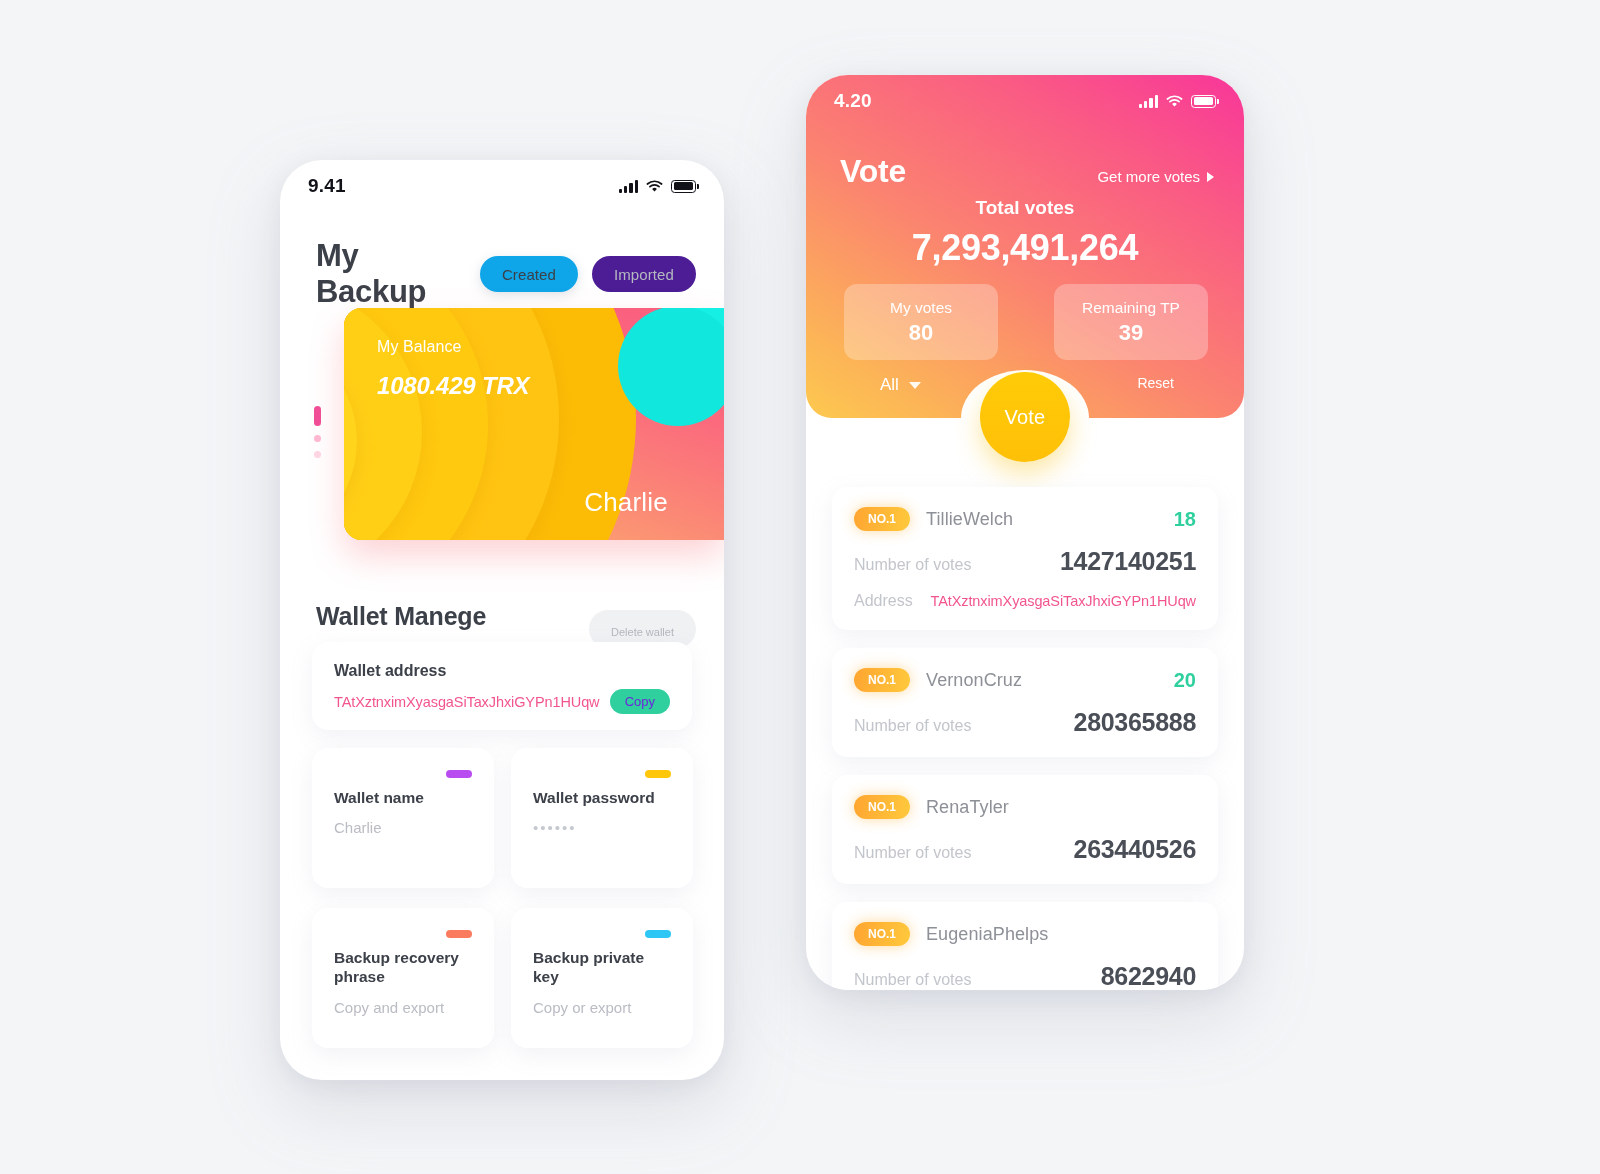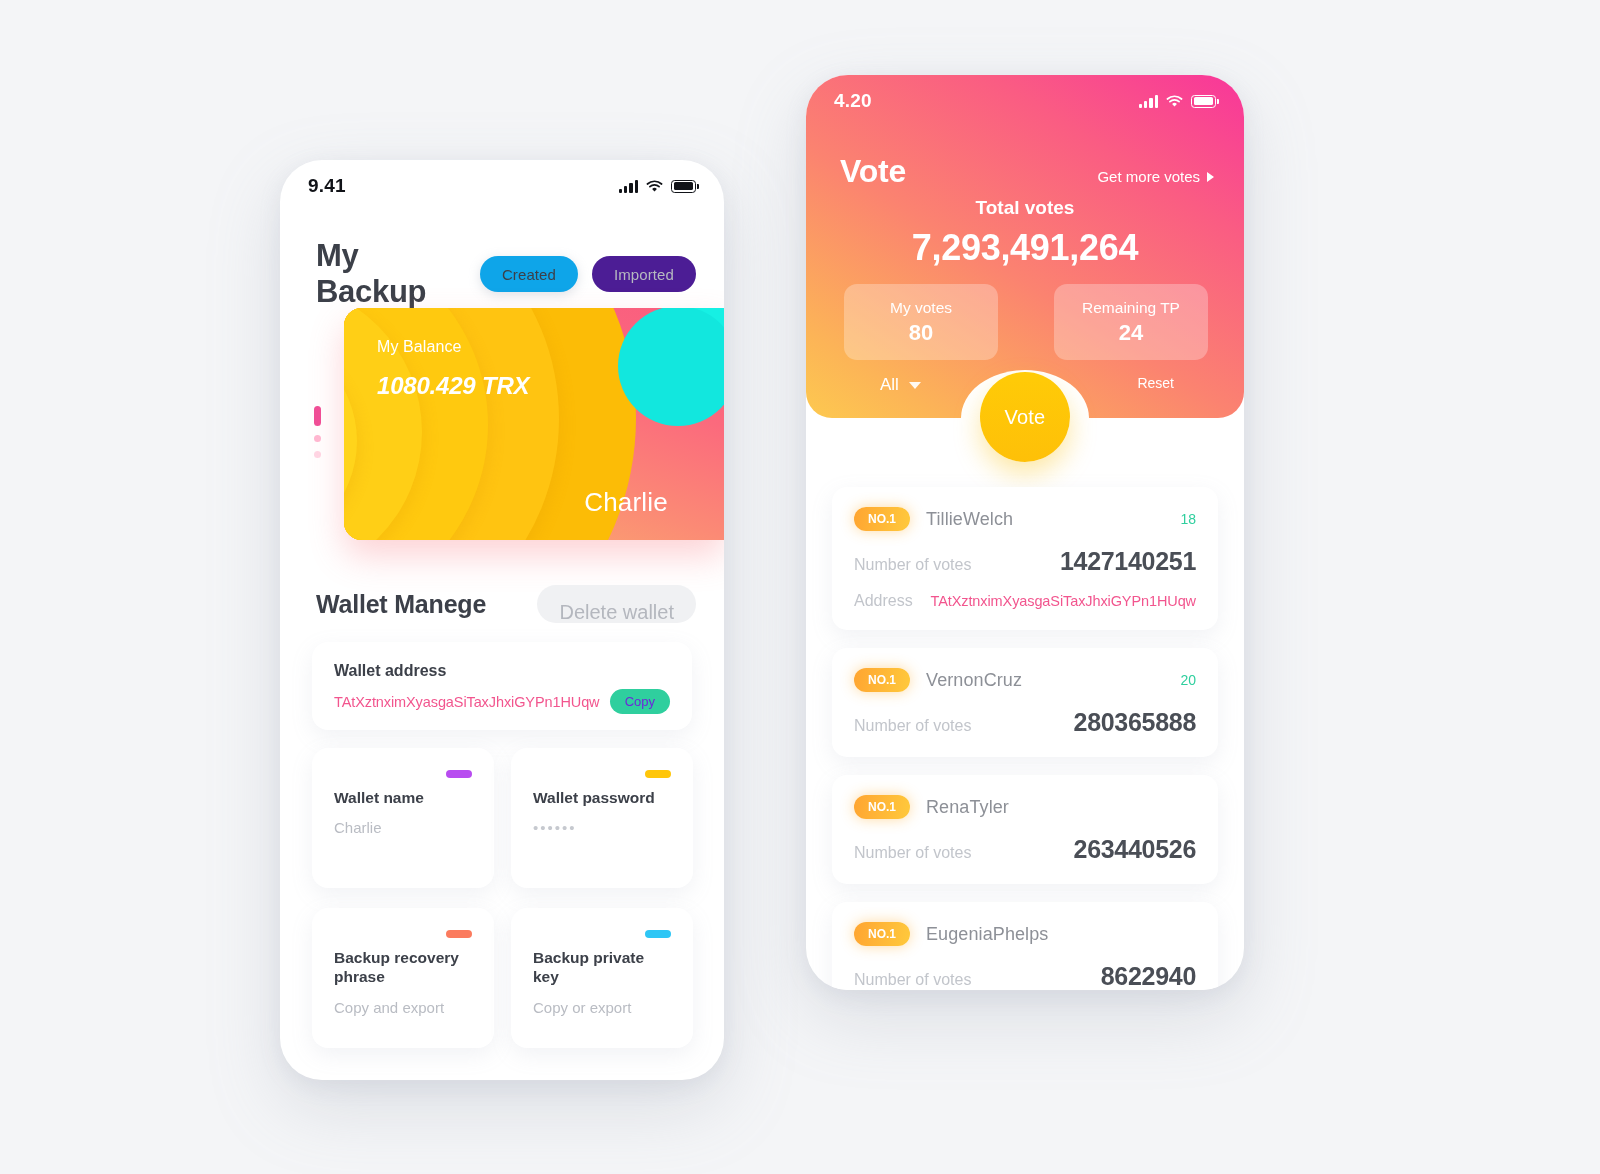--- a/index.html
+++ b/index.html
@@ -90,22 +90,22 @@
 
   .pager { position:absolute; left: 34px; top: 246px; display:flex; flex-direction:column; align-items:center; gap:9px; }
   .pager span { display:block; width:7px; height:7px; border-radius:4px; background:#ffb8d2; }
   .pager span.active { height: 20px; background:#f04e97; }
   .pager span.faint { background:#ffd7e5; }
 
   .manage-head { position:absolute; top: 425px; left: 36px; right: 28px; display:flex; align-items:center; justify-content:space-between; }
   .manage-title { font-size: 25px; font-weight: 700; color:#3c4049; letter-spacing:-.2px; }
   .del-btn {
     border:none; font-family:inherit; cursor:pointer;
-    background:#f0f1f3; color:#b4b7be; font-size:20px;
-    height:38px; padding:16px 22px; border-radius:19px;
+    background:#f0f1f3; color:#b4b7be; font-size:11px;
+    height:38px; padding:16px 22px; border-radius:19px;margin-top:25px;
   }
 
   .card {
     position:absolute; background:#ffffff; border-radius:16px;
     box-shadow: 0 7px 22px rgba(150,158,175,0.13);
   }
   .addr-card { top: 482px; left: 32px; width: 380px; height: 88px; padding: 20px 22px 0 22px; }
   .addr-label { font-size:16px; font-weight:700; color:#3c4049; }
   .addr-row { display:flex; align-items:center; justify-content:space-between; margin-top:9px; }
   .addr-val { font-size:14.5px; color:#f2558e; letter-spacing:-.1px; }
@@ -180,21 +180,21 @@
   .vi-top { display:flex; align-items:center; }
   .badge {
     background: linear-gradient(100deg,#ffa531,#ffc93c);
     color:#ffffff; font-size:12px; font-weight:600;
     height:24px; padding:0 14px; border-radius:12px;
     display:flex; align-items:center;
     box-shadow: 0 0 14px rgba(255,175,50,0.45);
   }
   .vi-name { font-size:18px; color:#8d9097; margin-left: 16px; letter-spacing:.1px; }
   .vi-input { margin-left:auto; width: 56px; text-align:right; }
-  .vi-input-val { font-size:14px; font-weight:400; color:#2fcf9e; line-height:1.1; min-height:18px; }
+  .vi-input-val { font-size:20px; font-weight:700; color:#2fcf9e; line-height:1.1; min-height:18px; }
   .vi-input-line { height:2px; background:#9fe8cf; border-radius:1px; margin-top:4px; }
   .vi-row { display:flex; align-items:baseline; margin-top: 16px; }
   .vi-k { font-size:16px; color:#c2c5cb; }
   .vi-votes { margin-left:auto; font-size:25px; font-weight:700; color:#4a4e56; letter-spacing:-.3px; }
   .vi-addr { margin-left:auto; font-size:14.5px; color:#f2558e; letter-spacing:-.1px; }
 </style>
 </head>
 <body>
 
 <div class="stage">
@@ -326,21 +326,21 @@
 
     <div class="total-label">Total votes</div>
     <div class="total-num">7,293,491,264</div>
 
     <div class="stat-box sb-left">
       <div class="stat-label">My votes</div>
       <div class="stat-value">80</div>
     </div>
     <div class="stat-box sb-right">
       <div class="stat-label">Remaining TP</div>
-      <div class="stat-value">24</div>
+      <div class="stat-value">39</div>
     </div>
 
     <div class="filter-row">
       <div class="all-sel">
         <span>All</span>
         <span class="caret"></span>
       </div>
       <button class="reset-btn">Reset</button>
     </div>
 

